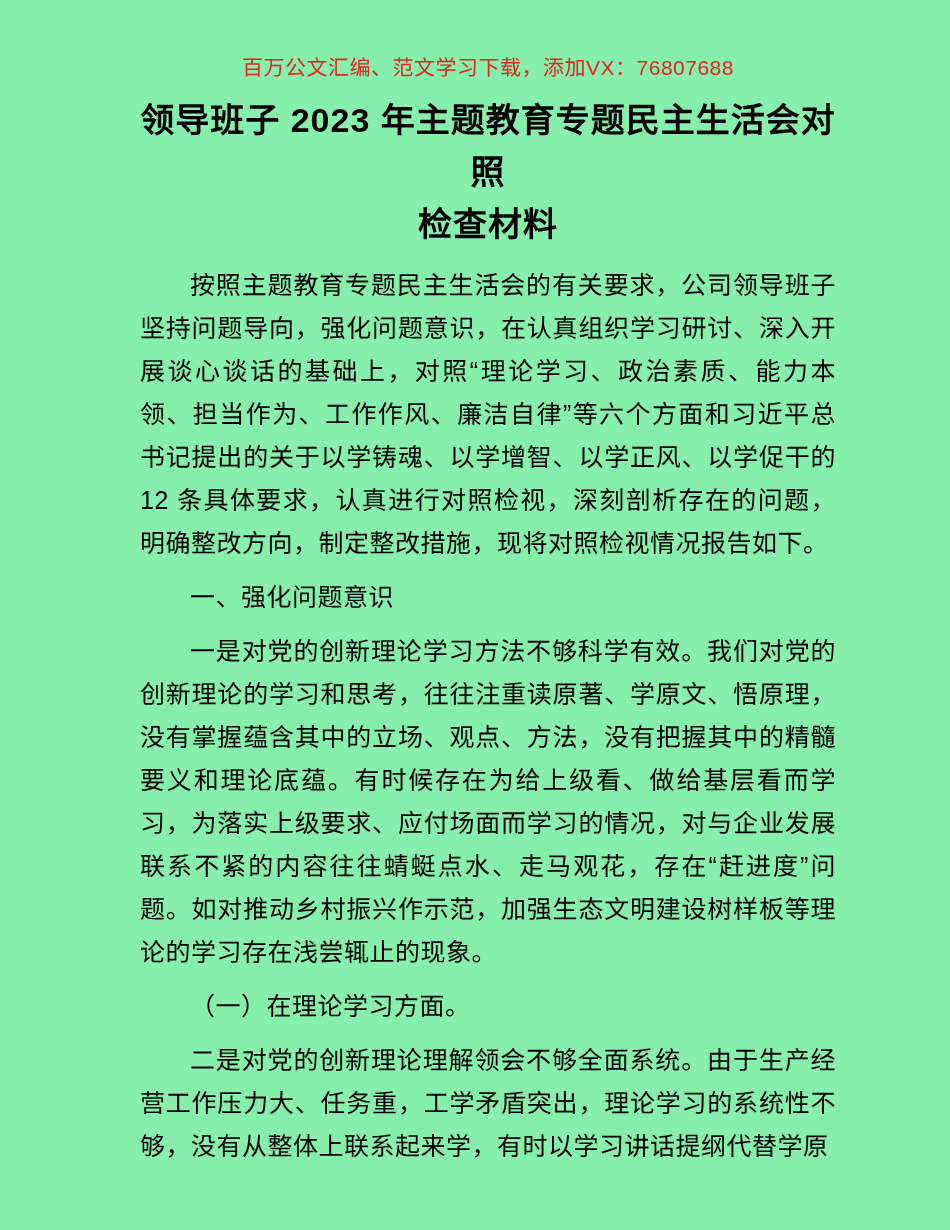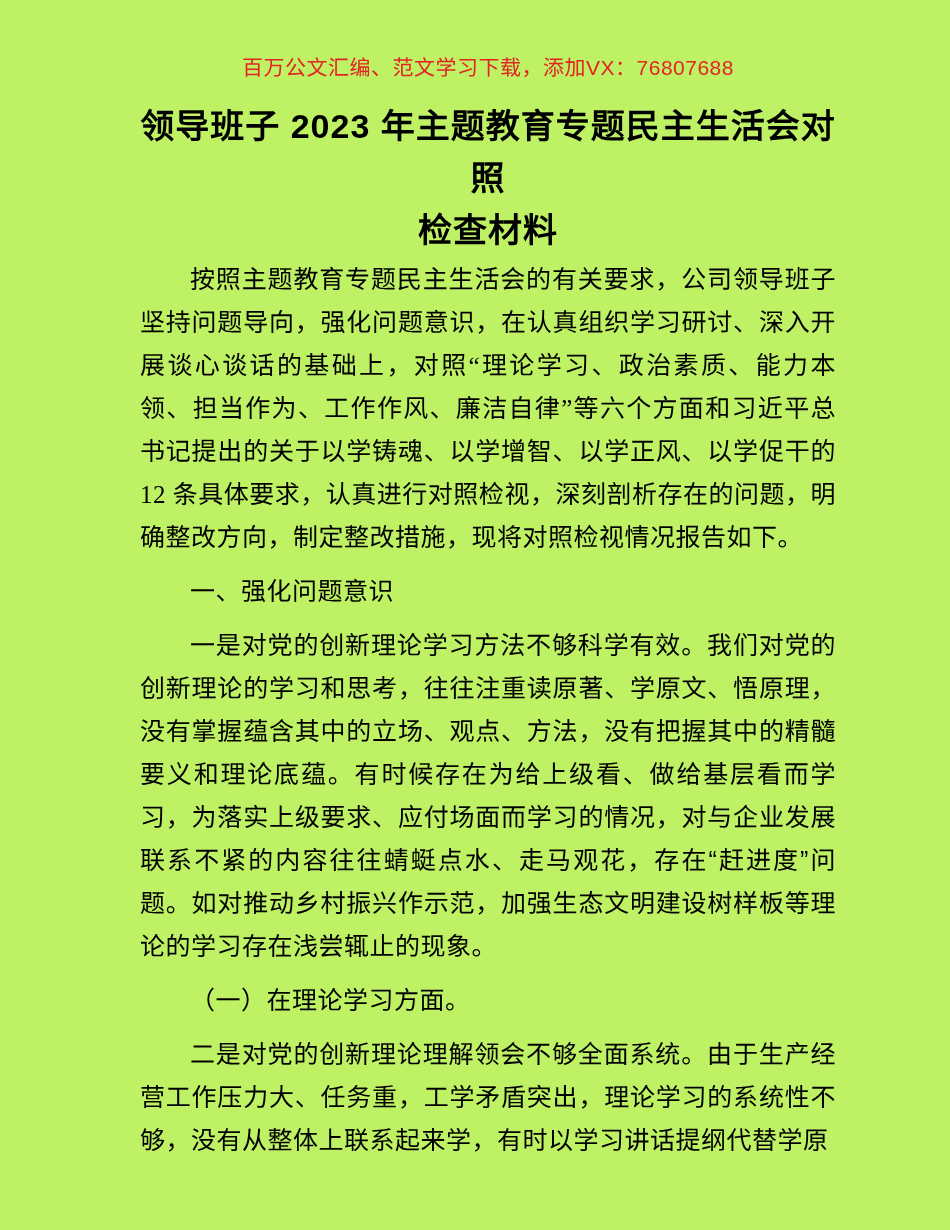--- a/index.html
+++ b/index.html
@@ -6,50 +6,50 @@
   html, body {
     width: 950px;
     height: 1230px;
     overflow: hidden;
     font-family: "Liberation Sans", "DejaVu Sans", sans-serif;
   }
   body { background: #ffffff; color: #000000; }
   .page {
     width: 950px;
     height: 1230px;
-    background: #bef264;
+    background: #86efac;
     padding: 0 114px 0 140px;
     overflow: hidden;
   }
   .promo {
     margin-top: 54px;
     text-align: center;
     font-size: 21px;
     line-height: 28px;
     color: #e32424;
     letter-spacing: 0.5px;
     white-space: nowrap;
   }
   .doc-title {
-    margin-top: 18px;
+    margin-top: 12px;
     text-align: center;
     font-size: 34px;
     font-weight: 700;
     line-height: 52px;
     letter-spacing: 1px;
   }
   .body-text {
     font-size: 25px;
     line-height: 43px;
     letter-spacing: 0.5px;
     text-align: justify;
     text-indent: 2em;
     margin: 11px 0;
   }
-  .body-text.first { margin-top: 2px; font-family: Liberation Serif, serif; }
+  .body-text.first { margin-top: 14px; }
   .heading-line {
     text-align: left;
     text-justify: none;
   }
 </style>
 </head>
 <body>
 
 <div class="page">
 

